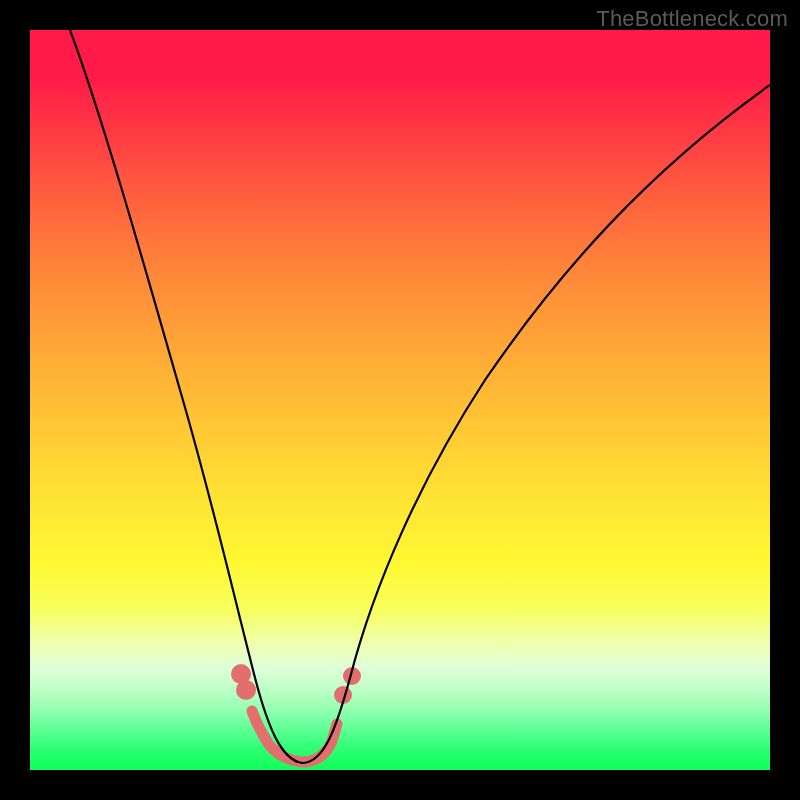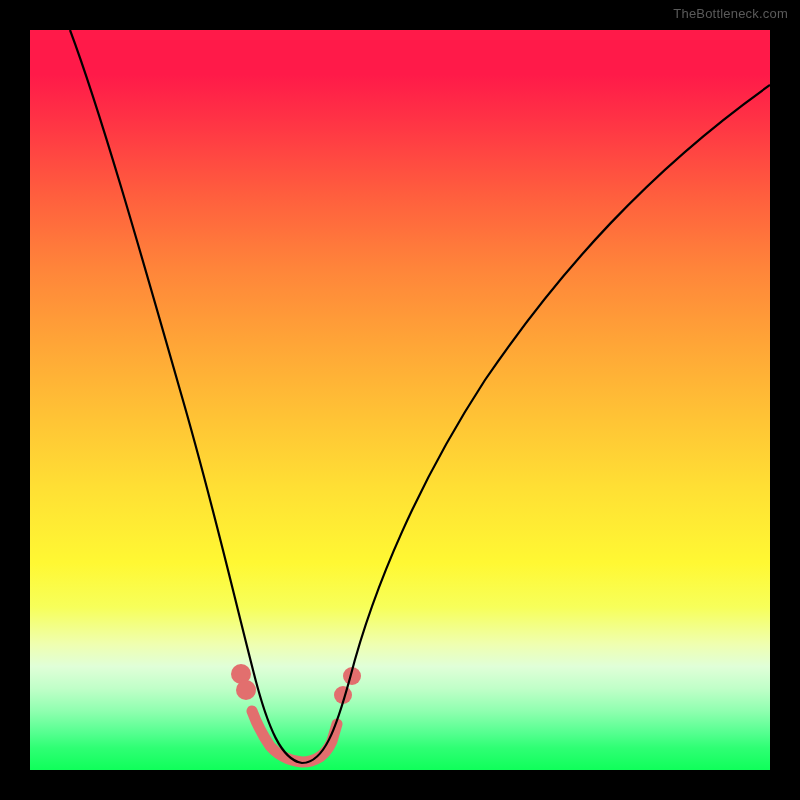--- a/index.html
+++ b/index.html
@@ -47,21 +47,21 @@
       #55ff90 95%,
       #2fff74 97%,
       #0fff5a 100%
     );
   }
   .watermark {
     position: absolute;
     top: 6px;
     right: 12px;
     color: #5a5a5a;
-    font-size: 13px;
+    font-size: 22px;
     font-weight: 500;
     letter-spacing: 0.2px;
     z-index: 5;
   }
   svg.curves {
     position: absolute;
     inset: 0;
     width: 100%;
     height: 100%;
   }

